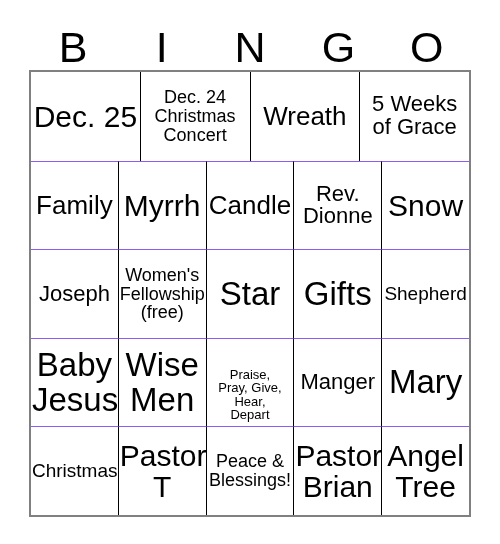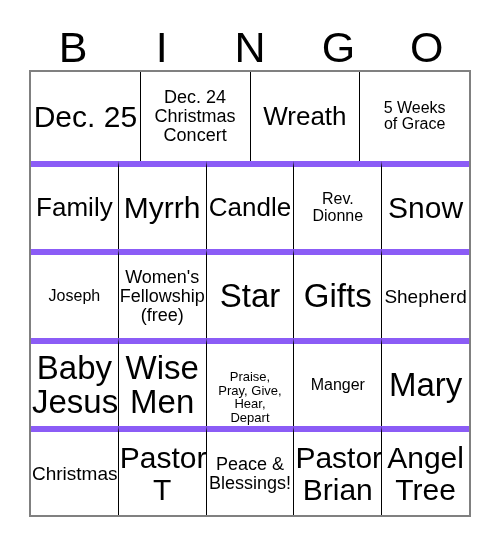--- a/index.html
+++ b/index.html
@@ -56,21 +56,21 @@
     display: flex;
     flex-direction: column;
     background: #ffffff;
   }
   .bingo-row {
     display: flex;
     flex: 1 1 0;
     min-height: 0;
   }
   .bingo-row + .bingo-row .bingo-cell {
-    border-top: 6px solid #8b5cf6;
+    border-top: 1px solid #8b5cf6;
   }
   .bingo-cell {
     flex: 1 1 0;
     min-width: 0;
     position: relative;
     display: flex;
     align-items: center;
     justify-content: center;
     text-align: center;
     box-sizing: border-box;
@@ -86,21 +86,21 @@
     padding: 0 1px;
     box-sizing: border-box;
     line-height: 1.04;
     word-break: normal;
     white-space: pre-line;
   }
   
   .fs-xxl { font-size: 33px; }
   .fs-xl  { font-size: 30px; }
   .fs-lg  { font-size: 26px; }
-  .fs-md  { font-size: 16px; }
+  .fs-md  { font-size: 22px; }
   .fs-sm  { font-size: 19px; }
   .fs-xs  { font-size: 18px; }
   .fs-xxs { font-size: 13px; margin-top: 24px; }
 </style>
 </head>
 <body>
 
 <div id="card-root">
 
   <div id="bingo-header">

